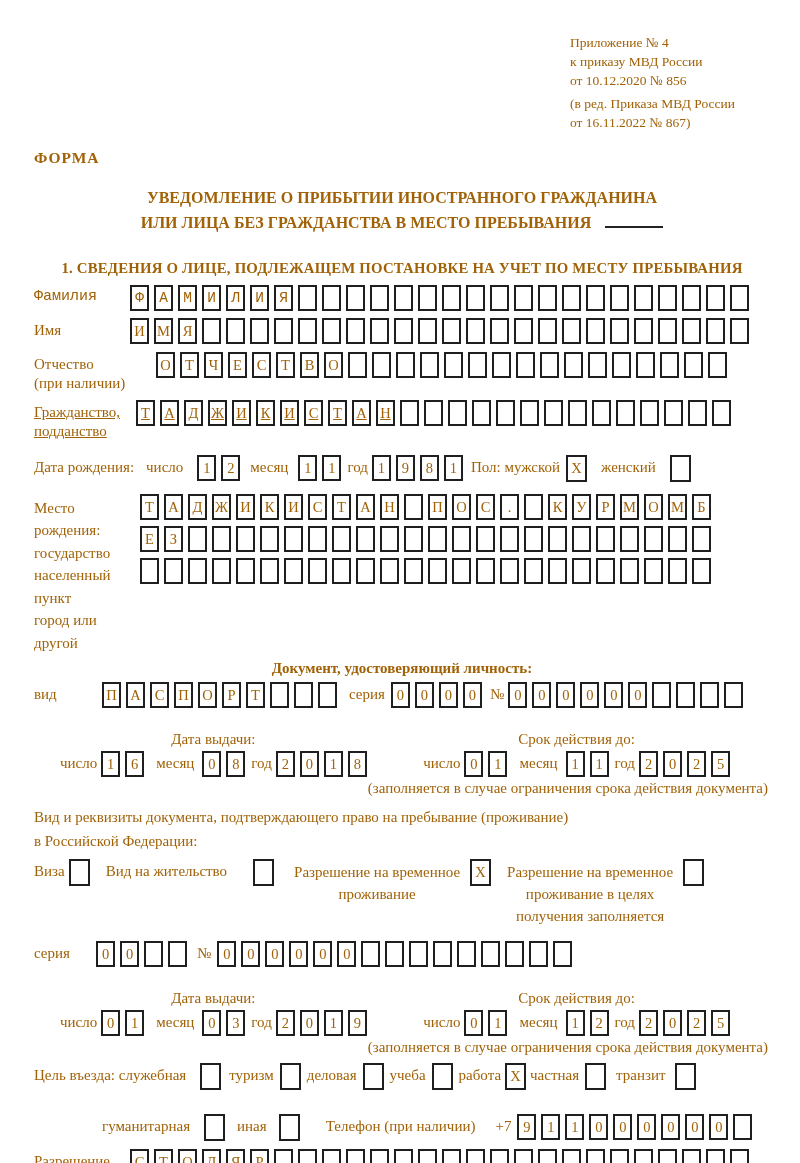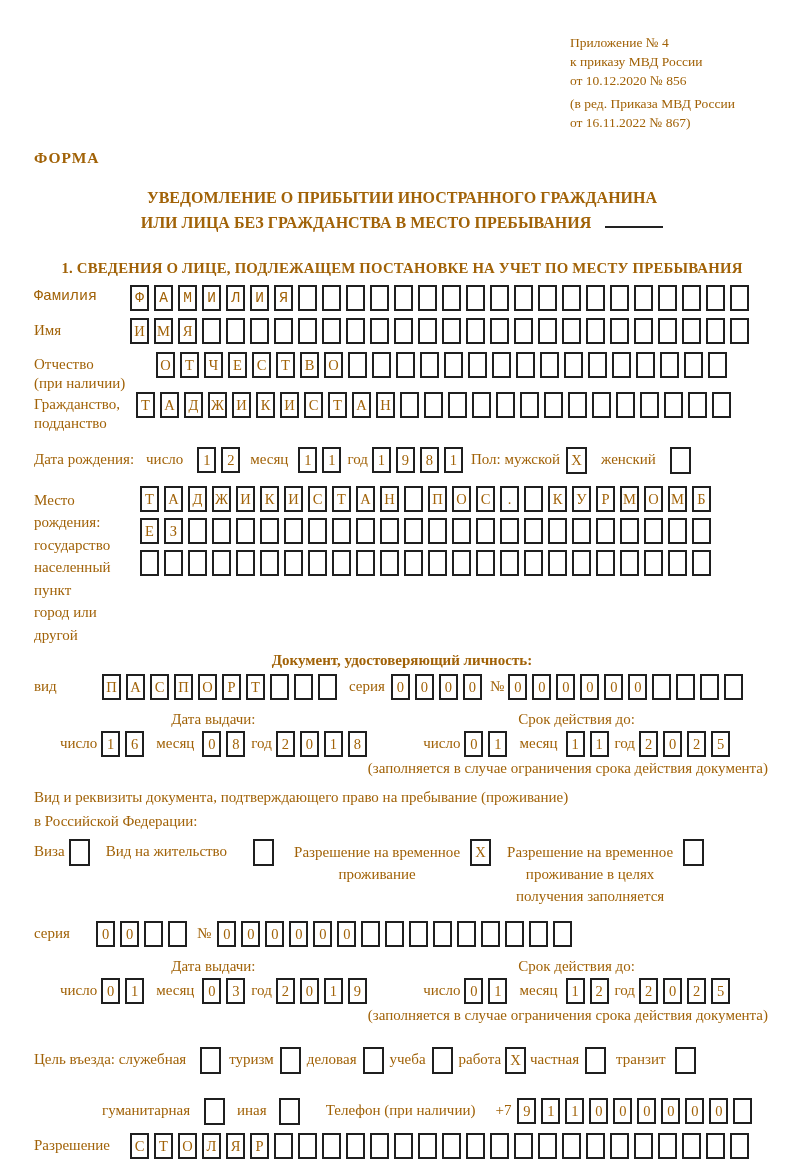--- a/index.html
+++ b/index.html
@@ -26,29 +26,29 @@
   .flabel{flex:none;padding-top:3px;}
   .lblcol{flex:none;display:flex;flex-direction:column;}
   .lblcol span{display:block;}
   .w95{width:96px;}
   .w120{width:122px;}
   .w100{width:102px;}
   .w105{width:106px;}
   .small-label{flex:none;padding-top:3px;}
   .cellcol{display:flex;flex-direction:column;gap:6px;}
   
-  .date-row{display:flex;justify-content:space-between;margin-top:10px;padding-right:40px;font-family:Liberation Serif, serif;}
+  .date-row{display:flex;justify-content:space-between;margin-top:22px;padding-right:40px;font-family:Liberation Serif, serif;}
   .date-caption{text-align:center;margin-bottom:2px;}
   .date-line{display:flex;align-items:flex-start;}
   .date-line .small-label{padding-top:3px;}
   .note-row{text-align:right;font-size:15px;margin-top:2px;padding-right:2px;}
   .plain-line{margin-top:10px;}
   .permit-row{display:flex;align-items:flex-start;margin-top:8px;}
   .permit-text{display:inline-block;text-align:center;line-height:1.45;}
-  .purpose-row{display:flex;align-items:flex-start;margin-top:22px;text-align:center;}
+  .purpose-row{display:flex;align-items:flex-start;margin-top:6px;text-align:center;}
   .purpose-row .cbox,.permit-row .cbox{margin-top:0;}
   .gap4{width:4px;flex:none;} .gap6{width:6px;flex:none;} .gap8{width:8px;flex:none;}
   .gap10{width:10px;flex:none;} .gap12{width:12px;flex:none;} .gap14{width:14px;flex:none;}
   .gap16{width:16px;flex:none;} .gap20{width:20px;flex:none;} .gap26{width:26px;flex:none;}
 </style>
 </head>
 <body>
 
 <div class="page">
 
@@ -163,21 +163,21 @@
         <span class="cell"></span>
         <span class="cell"></span>
         <span class="cell"></span>
         <span class="cell"></span>
         <span class="cell"></span>
         <span class="cell"></span>
         <span class="cell"></span>
       </span>
   </div>
 
-  <div class="frow" style="margin-top:0;">
+  <div class="frow" style="margin-top:8px;text-decoration:underline;">
     <span class="lblcol w100" style="padding-top:3px;">
       <span>Гражданство,</span>
       <span>подданство</span>
     </span>
     <span class="cells">
         <span class="cell">Т</span>
         <span class="cell">А</span>
         <span class="cell">Д</span>
         <span class="cell">Ж</span>
         <span class="cell">И</span>

